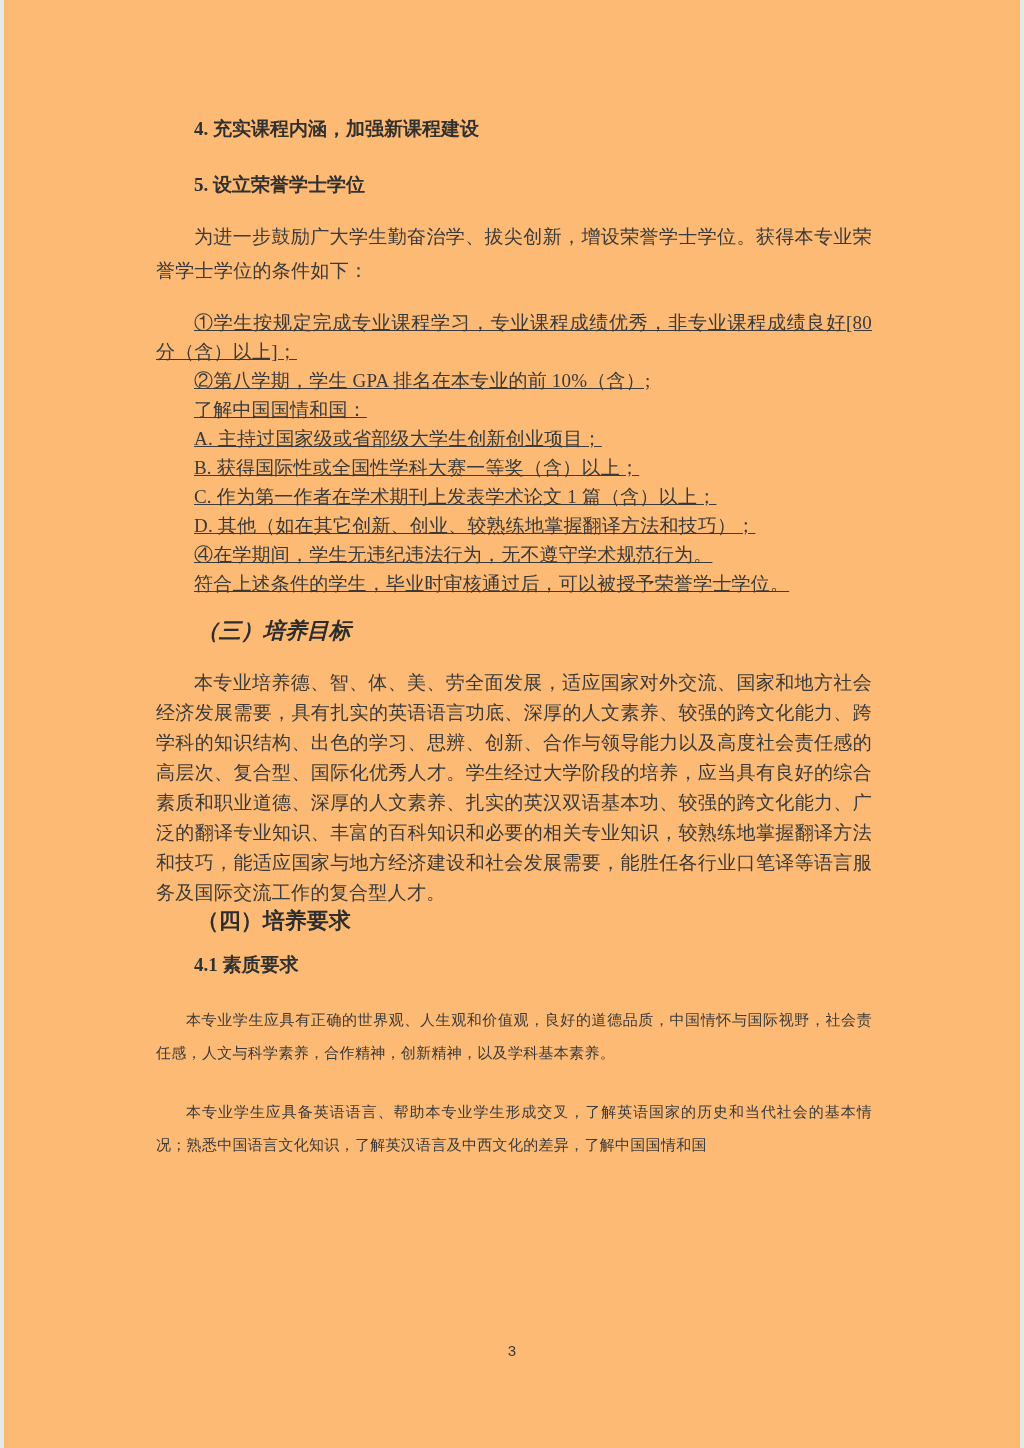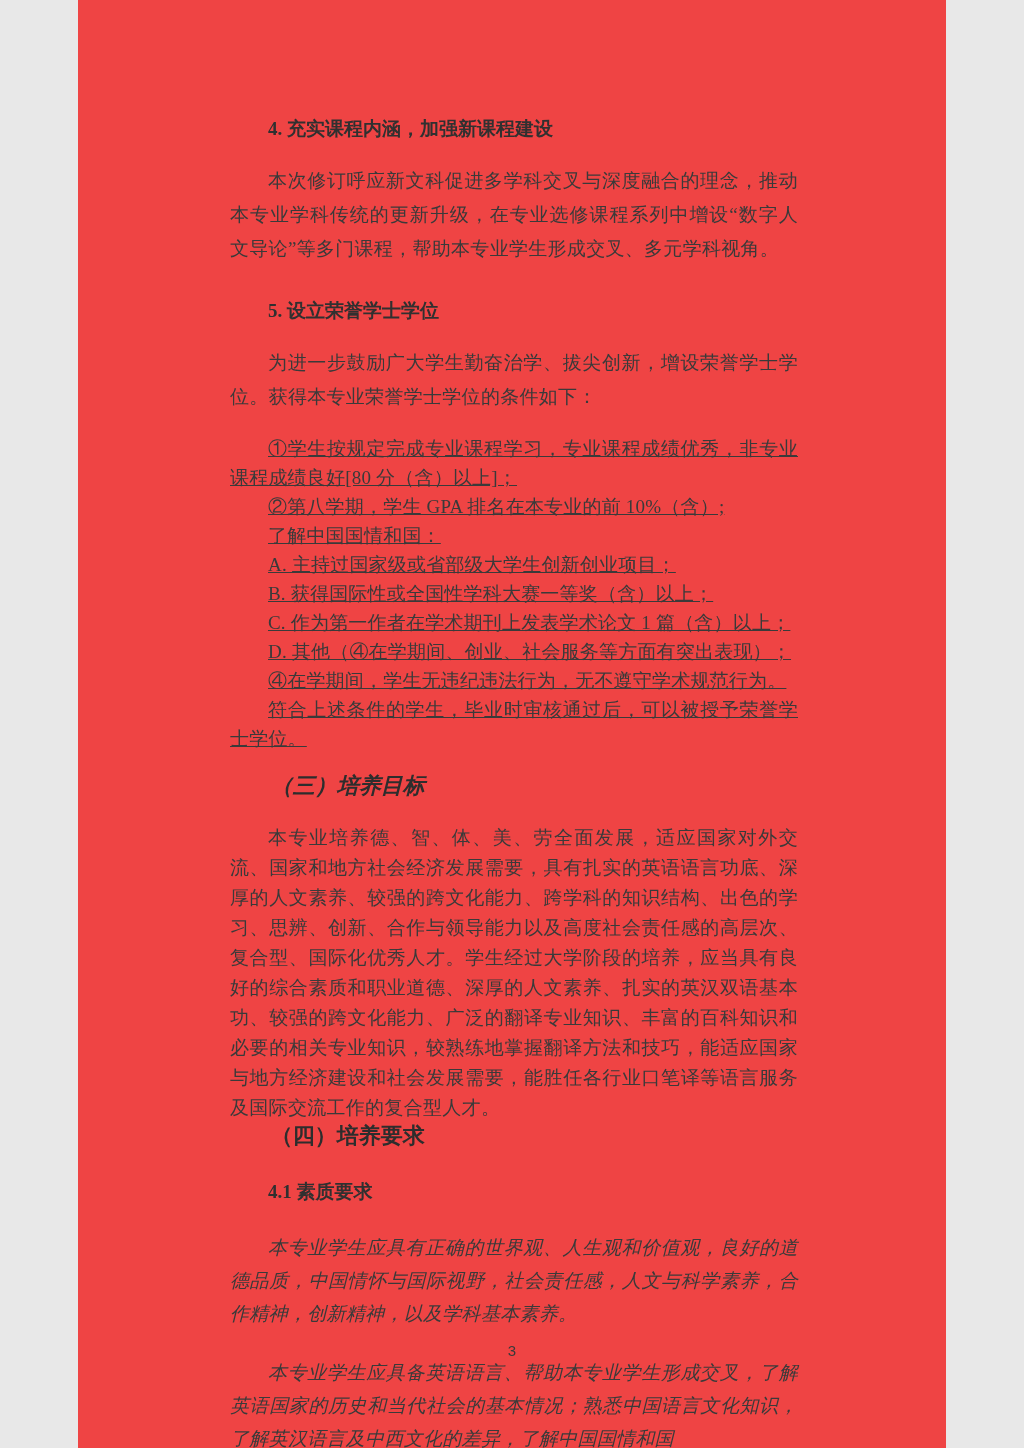--- a/index.html
+++ b/index.html
@@ -1,22 +1,22 @@
 <!DOCTYPE html>
 <html><head>
 <meta charset="utf-8">
 <style>
   * { margin: 0; padding: 0; box-sizing: border-box; }
   html, body { background: #e8e8e8; }
   .page {
     position: relative;
-    width: 868px;
+    width: 1016px;
     height: 1448px;
     margin: 0 auto;
-    background: #ef4444;
+    background: #fdba74;
     font-family: "Liberation Serif", "DejaVu Serif", serif;
     color: #3a3a3a;
     overflow: hidden;
   }
   .content {
     padding: 118px 148px 0 152px;
   }
   .h-num {
     font-size: 19px;
     font-weight: bold;
@@ -39,75 +39,73 @@
     letter-spacing: 0.3px;
   }
   .para-dense {
     font-size: 19px;
     line-height: 30px;
     text-align: justify;
     text-indent: 2em;
     letter-spacing: 0.3px;
   }
   .para-mid {
-    font-size: 19px;
+    font-size: 15px;
     line-height: 33px;
     text-align: justify;
     text-indent: 2em;
     letter-spacing: 0.3px;
-    font-style: italic;
   }
   .cond-list { margin-top: 20px; text-decoration: underline; }
   .cond-list p {
     font-size: 19px;
     line-height: 29px;
     text-align: justify;
     text-indent: 2em;
     letter-spacing: 0.2px;
   }
   .mt24 { margin-top: 24px; }
   .mt34 { margin-top: 34px; }
   .mt20 { margin-top: 20px; font-style: italic; }
   .mt26 { margin-top: 26px; }
   .mt28 { margin-top: 28px; }
   .mt30 { }
-  .mt32 { margin-top: 32px; }
+  .mt32 { margin-top: 20px; }
   .page-number {
     position: absolute;
     top: 1342px;
     left: 0;
     width: 100%;
     text-align: center;
     font-size: 15px;
     color: #3a3a3a;
     font-family: "Liberation Sans", sans-serif;
   }
 </style>
 </head>
 <body>
 
 <div class="page">
   <div class="content">
 
     <div class="h-num">4. 充实课程内涵，加强新课程建设</div>
 
-    <p class="para mt24">本次修订呼应新文科促进多学科交叉与深度融合的理念，推动本专业学科传统的更新升级，在专业选修课程系列中增设“数字人文导论”等多门课程，帮助本专业学生形成交叉、多元学科视角。</p>
 
     <div class="h-num mt34">5. 设立荣誉学士学位</div>
 
     <p class="para mt24">为进一步鼓励广大学生勤奋治学、拔尖创新，增设荣誉学士学位。获得本专业荣誉学士学位的条件如下：</p>
 
     <div class="cond-list">
       <p>①学生按规定完成专业课程学习，专业课程成绩优秀，非专业课程成绩良好[80 分（含）以上]；</p>
       <p>②第八学期，学生 GPA 排名在本专业的前 10%（含）;</p>
       <p>了解中国国情和国：</p>
       <p>A. 主持过国家级或省部级大学生创新创业项目；</p>
       <p>B. 获得国际性或全国性学科大赛一等奖（含）以上；</p>
       <p>C. 作为第一作者在学术期刊上发表学术论文 1 篇（含）以上；</p>
-      <p>D. 其他（④在学期间、创业、社会服务等方面有突出表现）；</p>
+      <p>D. 其他（如在其它创新、创业、较熟练地掌握翻译方法和技巧）；</p>
       <p>④在学期间，学生无违纪违法行为，无不遵守学术规范行为。</p>
       <p>符合上述条件的学生，毕业时审核通过后，可以被授予荣誉学士学位。</p>
     </div>
 
     <div class="h-big mt20">（三）培养目标</div>
 
     <p class="para-dense mt24">本专业培养德、智、体、美、劳全面发展，适应国家对外交流、国家和地方社会经济发展需要，具有扎实的英语语言功底、深厚的人文素养、较强的跨文化能力、跨学科的知识结构、出色的学习、思辨、创新、合作与领导能力以及高度社会责任感的高层次、复合型、国际化优秀人才。学生经过大学阶段的培养，应当具有良好的综合素质和职业道德、深厚的人文素养、扎实的英汉双语基本功、较强的跨文化能力、广泛的翻译专业知识、丰富的百科知识和必要的相关专业知识，较熟练地掌握翻译方法和技巧，能适应国家与地方经济建设和社会发展需要，能胜任各行业口笔译等语言服务及国际交流工作的复合型人才。</p>
 
     <div class="h-big mt30">（四）培养要求</div>
 

